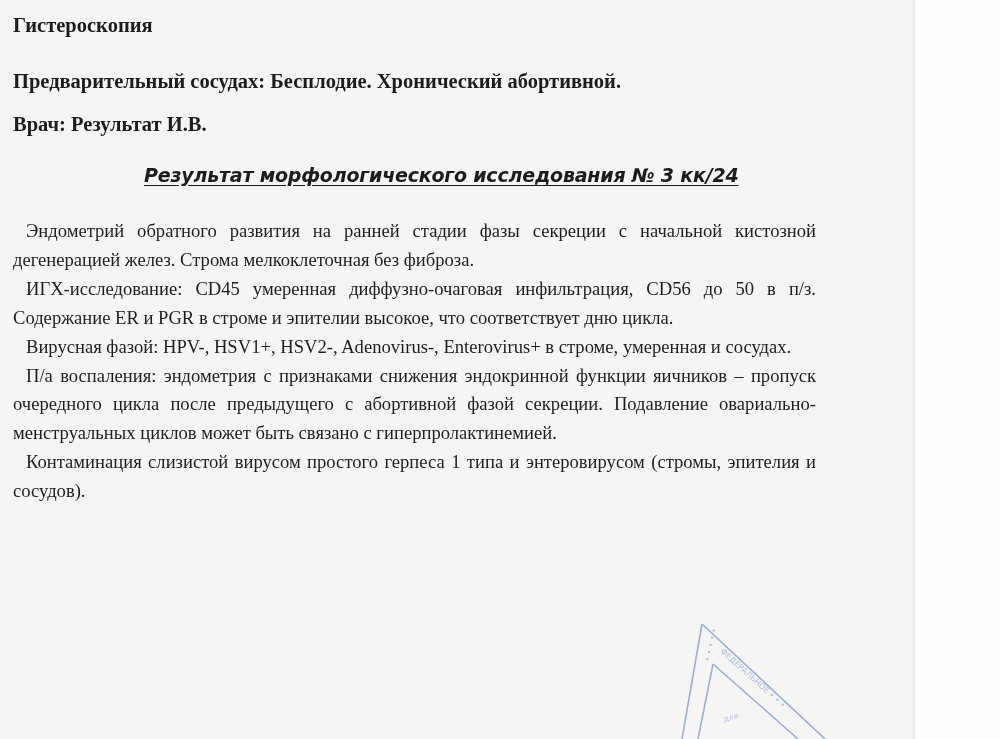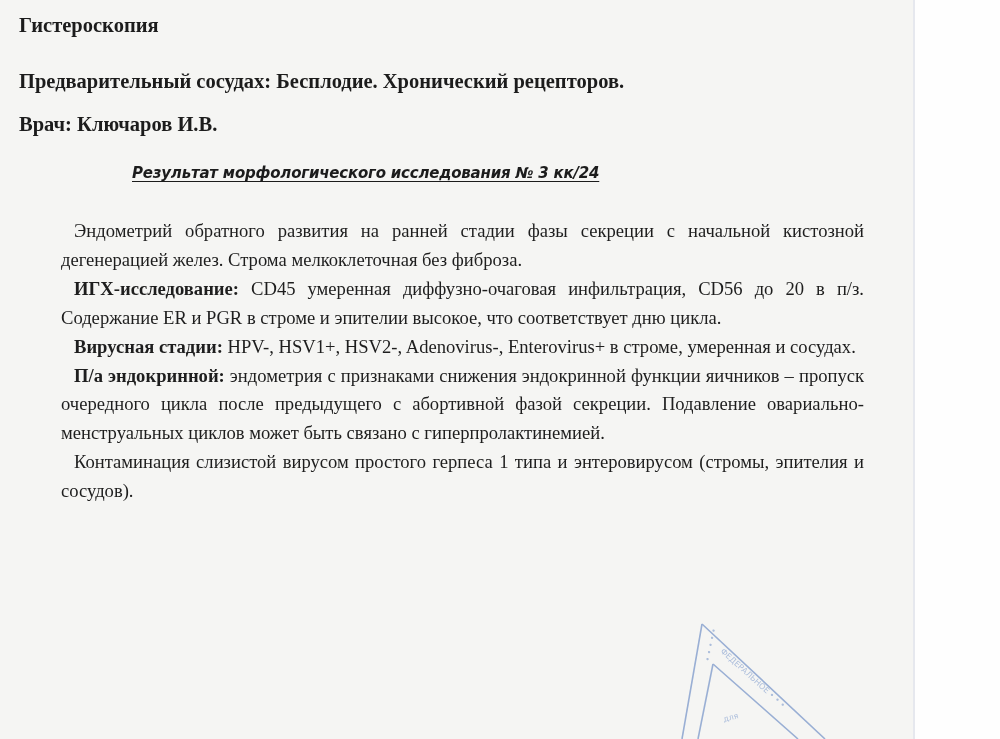--- a/index.html
+++ b/index.html
@@ -19,82 +19,81 @@
       position: absolute; left: 913px; top: 0;
       width: 2px; height: 739px;
       background: #e6e8ee;
     }
     .right-strip {
       position: absolute; left: 915px; top: 0;
       width: 85px; height: 739px;
       background: #fefefe;
     }
     .hdr {
-      position: absolute; left: 19px;
+      position: absolute; left: 13px;
       font-weight: bold; font-size: 20.5px;
       white-space: nowrap; color: #1c1c1c;
     }
     .title {
-      position: absolute; left: 132px; top: 164px;
+      position: absolute; left: 144px; top: 164px;
       font-family: "DejaVu Sans", "Liberation Sans", sans-serif;
       font-style: italic; font-weight: bold;
-      font-size: 15px; text-decoration: underline;
+      font-size: 19px; text-decoration: underline;
       text-underline-offset: 3px;
       white-space: nowrap; color: #1c1c1c;
       letter-spacing: -0.2px;
     }
     .body-text {
       position: absolute; left: 13px; top: 217px; width: 803px;
       font-size: 18.6px; line-height: 28.9px;
       text-align: justify;
-      margin-left: 48px;
     }
     .para { margin: 0; text-indent: 13px; }
-    .para b { font-weight: bold; }
+    .para b { font-weight: normal; }
     .stamp {
       position: absolute; left: 680px; top: 622px;
       width: 150px; height: 117px;
       pointer-events: none;
     }
   </style>
 </head>
 <body>
 
 <div class="paper"></div>
 <div class="paper-edge"></div>
 <div class="right-strip"></div>
 
 <div class="hdr" style="top:14px">
   <span>Гистероскопия</span>
 </div>
 
 <div class="hdr" style="top:70px">
   <span>Предварительный сосудах:</span>
-  <span>Бесплодие. Хронический рецепторов.</span>
+  <span>Бесплодие. Хронический абортивной.</span>
 </div>
 
 <div class="hdr" style="top:113px">
   <span>Врач:</span>
-  <span>Ключаров И.В.</span>
+  <span>Результат И.В.</span>
 </div>
 
 <div class="title">Результат морфологического исследования № 3 кк/24</div>
 
 <div class="body-text">
   <p class="para">
     <span>Эндометрий обратного развития на ранней стадии фазы секреции с начальной кистозной дегенерацией желез. Строма мелкоклеточная без фиброза.</span>
   </p>
   <p class="para">
-    <b>ИГХ-исследование:</b><span> CD45 умеренная диффузно-очаговая инфильтрация, CD56 до 20 в п/з. Содержание ER и PGR в строме и эпителии высокое, что соответствует дню цикла.</span>
+    <b>ИГХ-исследование:</b><span> CD45 умеренная диффузно-очаговая инфильтрация, CD56 до 50 в п/з. Содержание ER и PGR в строме и эпителии высокое, что соответствует дню цикла.</span>
   </p>
   <p class="para">
-    <b>Вирусная стадии:</b><span> HPV-, HSV1+, HSV2-, Adenovirus-, Enterovirus+ в строме, умеренная и сосудах.</span>
+    <b>Вирусная фазой:</b><span> HPV-, HSV1+, HSV2-, Adenovirus-, Enterovirus+ в строме, умеренная и сосудах.</span>
   </p>
   <p class="para">
-    <b>П/а эндокринной:</b><span> эндометрия с признаками снижения эндокринной функции яичников – пропуск очередного цикла после предыдущего с абортивной фазой секреции. Подавление овариально-менструальных циклов может быть связано с гиперпролактинемией.</span>
+    <b>П/а воспаления:</b><span> эндометрия с признаками снижения эндокринной функции яичников – пропуск очередного цикла после предыдущего с абортивной фазой секреции. Подавление овариально-менструальных циклов может быть связано с гиперпролактинемией.</span>
   </p>
   <p class="para">
     <span>Контаминация слизистой вирусом простого герпеса 1 типа и энтеровирусом (стромы, эпителия и сосудов).</span>
   </p>
 </div>
 
 <svg class="stamp" viewBox="0 0 150 117">
   <g fill="none" stroke="#8aa3cf" stroke-width="1.6" opacity="0.85">
     <path d="M22 2 L 145 117"></path>
     <path d="M22 2 L 2 117"></path>

